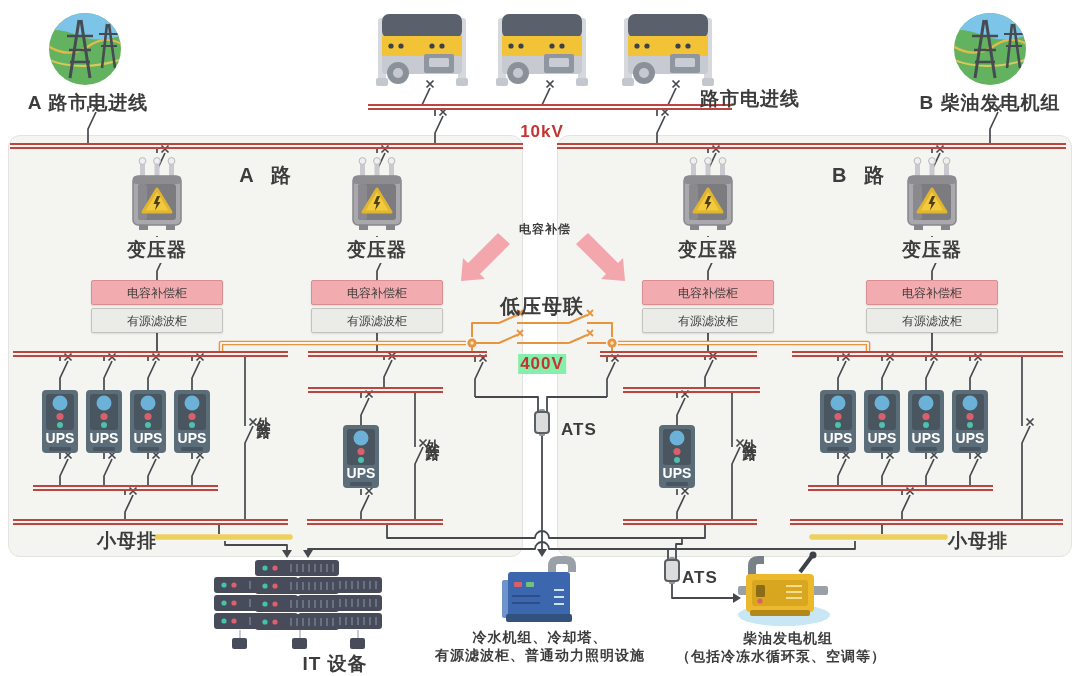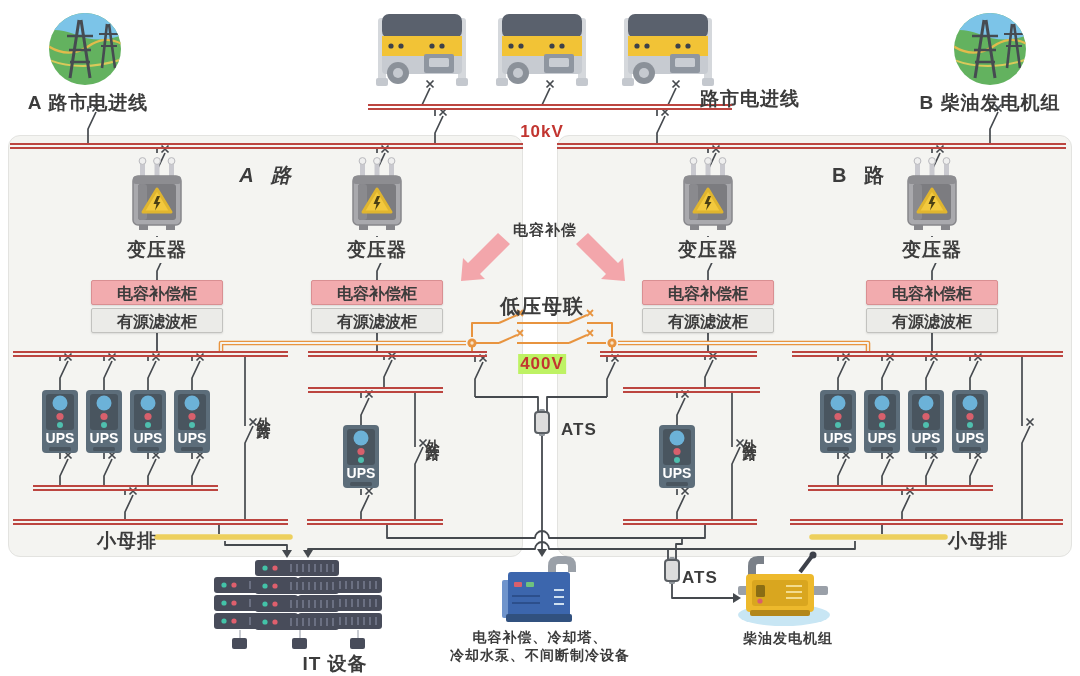--- a/index.html
+++ b/index.html
@@ -15,21 +15,21 @@
          border:1.5px solid var(--panel_border);border-radius:12px;box-sizing:border-box;}
   #panel-a{left:8px;} #panel-b{left:557px;}
   #wire-svg{position:absolute;left:0;top:0;z-index:2;}
   .lbl{position:absolute;z-index:5;white-space:nowrap;font-size:19px;font-weight:600;
        transform:translateX(-50%);letter-spacing:1px;}
   .lbl-left{transform:none;}
   .sec{font-size:20px;font-weight:700;letter-spacing:6px;}
   .red{color:var(--value_red);font-size:17px;font-weight:700;letter-spacing:1px;}
   .onpanel{background:var(--panel_bg);padding:0 3px;}
   .cab{position:absolute;z-index:4;width:132px;height:25px;line-height:25px;text-align:center;
-       font-size:16px;font-weight:700;border-radius:2px;box-sizing:border-box;}
+       font-size:12px;font-weight:400;border-radius:2px;box-sizing:border-box;}
   .cab-pink{background:var(--pink_fill);border:1px solid var(--pink_border);box-shadow:0 1px 2px rgba(0,0,0,.12);}
   .cab-gray{background:var(--gray_fill);border:1px solid var(--gray_border);box-shadow:0 1px 2px rgba(0,0,0,.10);}
   .vtext{position:absolute;z-index:5;writing-mode:vertical-rl;text-orientation:upright;
          font-size:14px;font-weight:600;letter-spacing:4px;}
   .small{font-size:14px;line-height:18px;}
   svg text{font-family:"Liberation Sans","DejaVu Sans",sans-serif;}
 </style>
 </head>
 <body>
 
@@ -388,49 +388,50 @@
           <path d="M786,586 H802 M786,592 H802 M786,598 H802"></path>
         </g>
       <rect x="750" y="610" width="60" height="6" rx="2" fill="#b3871a"></rect>
     </g>
   </svg>
 
   <div class="lbl" style="left:88px;top:90px;">A 路市电进线</div>
   <div class="lbl" style="left:990px;top:90px;">B 柴油发电机组</div>
   <div class="lbl lbl-left" style="left:700px;top:86px;">路市电进线</div>
   <div class="lbl red" style="left:542px;top:122px;">10kV</div>
-  <div class="lbl sec" style="left:268px;top:162px;font-style:italic;">A 路</div>
+  <div class="lbl sec" style="left:268px;top:162px;">A 路</div>
   <div class="lbl sec" style="left:861px;top:162px;">B 路</div>
 
   <div class="lbl onpanel" style="left:157px;top:237px;">变压器</div>
   <div class="lbl onpanel" style="left:377px;top:237px;">变压器</div>
   <div class="lbl onpanel" style="left:708px;top:237px;">变压器</div>
   <div class="lbl onpanel" style="left:932px;top:237px;">变压器</div>
 
   <div class="cab cab-pink" style="left:91px;top:280px;">电容补偿柜</div>
   <div class="cab cab-pink" style="left:311px;top:280px;">电容补偿柜</div>
   <div class="cab cab-pink" style="left:642px;top:280px;">电容补偿柜</div>
   <div class="cab cab-pink" style="left:866px;top:280px;">电容补偿柜</div>
 
   <div class="cab cab-gray" style="left:91px;top:308px;">有源滤波柜</div>
   <div class="cab cab-gray" style="left:311px;top:308px;">有源滤波柜</div>
   <div class="cab cab-gray" style="left:642px;top:308px;">有源滤波柜</div>
   <div class="cab cab-gray" style="left:866px;top:308px;">有源滤波柜</div>
 
-  <div class="lbl" style="left:545px;top:221px;font-size:15px;">电容补偿</div>
+  <div class="lbl" style="left:545px;top:221px;font-size:12px;">电容补偿</div>
   <div class="lbl" style="left:542px;top:293px;font-size:20px;">低压母联</div>
-  <div class="lbl red" style="left:542px;top:354px;background:#bef264;padding:0 2px;">400V</div>
+  <div class="lbl red" style="left:542px;top:354px;background:#86efac;padding:0 2px;">400V</div>
 
   <div class="vtext" style="left:255px;top:406px;">外旁路</div>
   <div class="vtext" style="left:424px;top:428px;">外旁路</div>
   <div class="vtext" style="left:741px;top:428px;">外旁路</div>
 
   <div class="lbl lbl-left" style="left:561px;top:420px;font-size:17px;letter-spacing:1px;">ATS</div>
   <div class="lbl lbl-left" style="left:682px;top:568px;font-size:17px;letter-spacing:1px;">ATS</div>
 
   <div class="lbl" style="left:127px;top:528px;">小母排</div>
   <div class="lbl" style="left:978px;top:528px;">小母排</div>
 
   <div class="lbl" style="left:299px;top:651px;margin-left:36px;">IT 设备</div>
-  <div class="lbl small" style="left:540px;top:628px;">电容补偿、冷却塔、</div>
-  <div class="lbl small" style="left:540px;top:646px;">冷却水泵、不间断制冷设备</div>
+  <div class="lbl small" style="left:540px;top:628px;">冷水机组、冷却塔、</div>
+  <div class="lbl small" style="left:540px;top:646px;">有源滤波柜、普通动力照明设施</div>
   <div class="lbl small" style="left:788px;top:629px;">柴油发电机组</div>
+  <div class="lbl small" style="left:781px;top:647px;">（包括冷冻水循环泵、空调等）</div>
 </div>
 
 </body></html>

